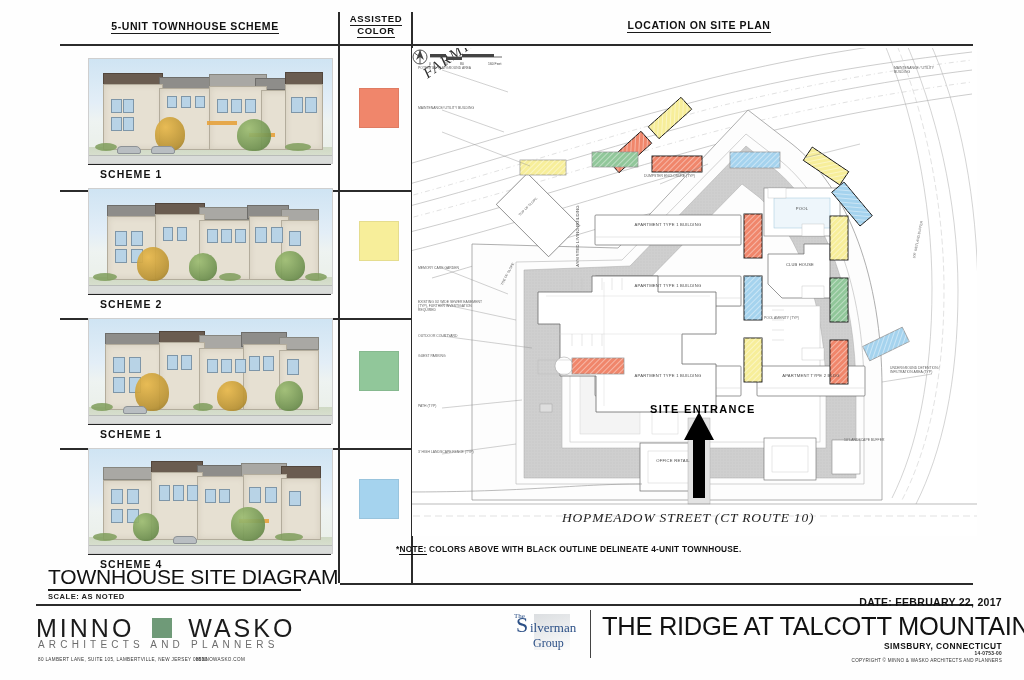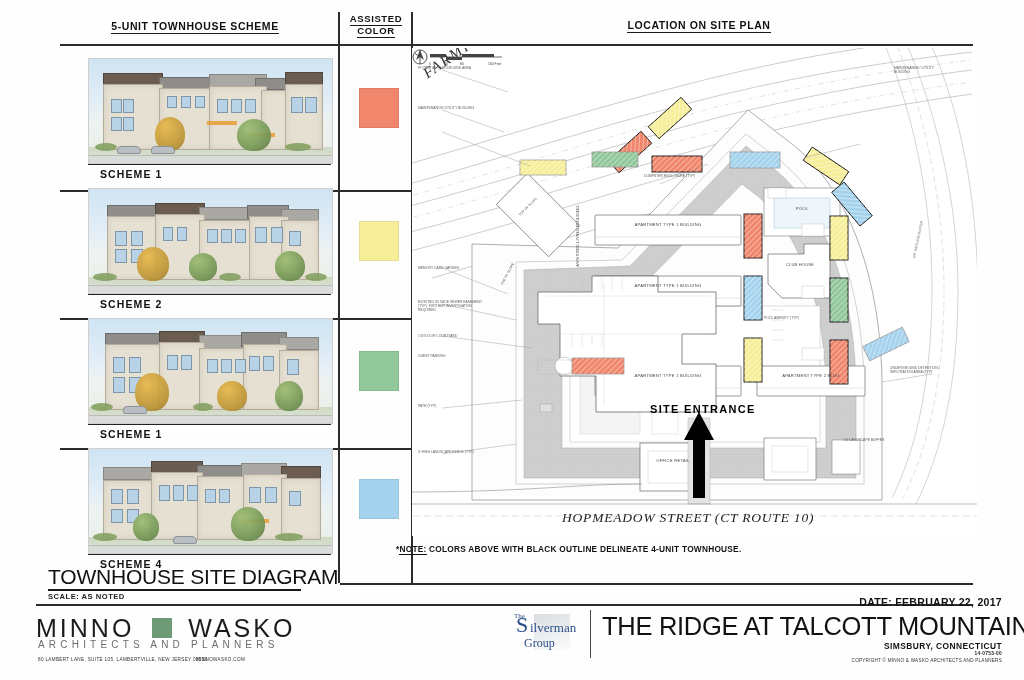--- a/index.html
+++ b/index.html
@@ -202,21 +202,21 @@
   #silverman .sv-s {
     font-family:"Liberation Serif", serif; font-size:22px; color:#2b4f86;
     position:absolute; left:16px; top:2px; line-height:22px;
   }
   #silverman .sv-ilverman {
     font-family:"Liberation Serif", serif; font-size:13px; color:#2b4f86;
     position:absolute; left:30px; top:8px;
   }
   #silverman .sv-group {
     font-family:"Liberation Serif", serif; font-size:12px; color:#2b4f86;
-    position:absolute; left:24px; top:24px;text-align:center;
+    position:absolute; left:33px; top:24px;text-align:center;
   }
   #silverman .sv-llc {
     position:absolute; left:0; top:44px; width:90px;
     font-size:7.6px; font-weight:bold; letter-spacing:.3px; color:#111;margin-top:22px;
   }
   #silverman .sv-wash {
     position:absolute; left:34px; top:2px; width:36px; height:36px;
     background:linear-gradient(160deg, rgba(190,195,200,.55), rgba(230,232,235,.1));
   }
 

